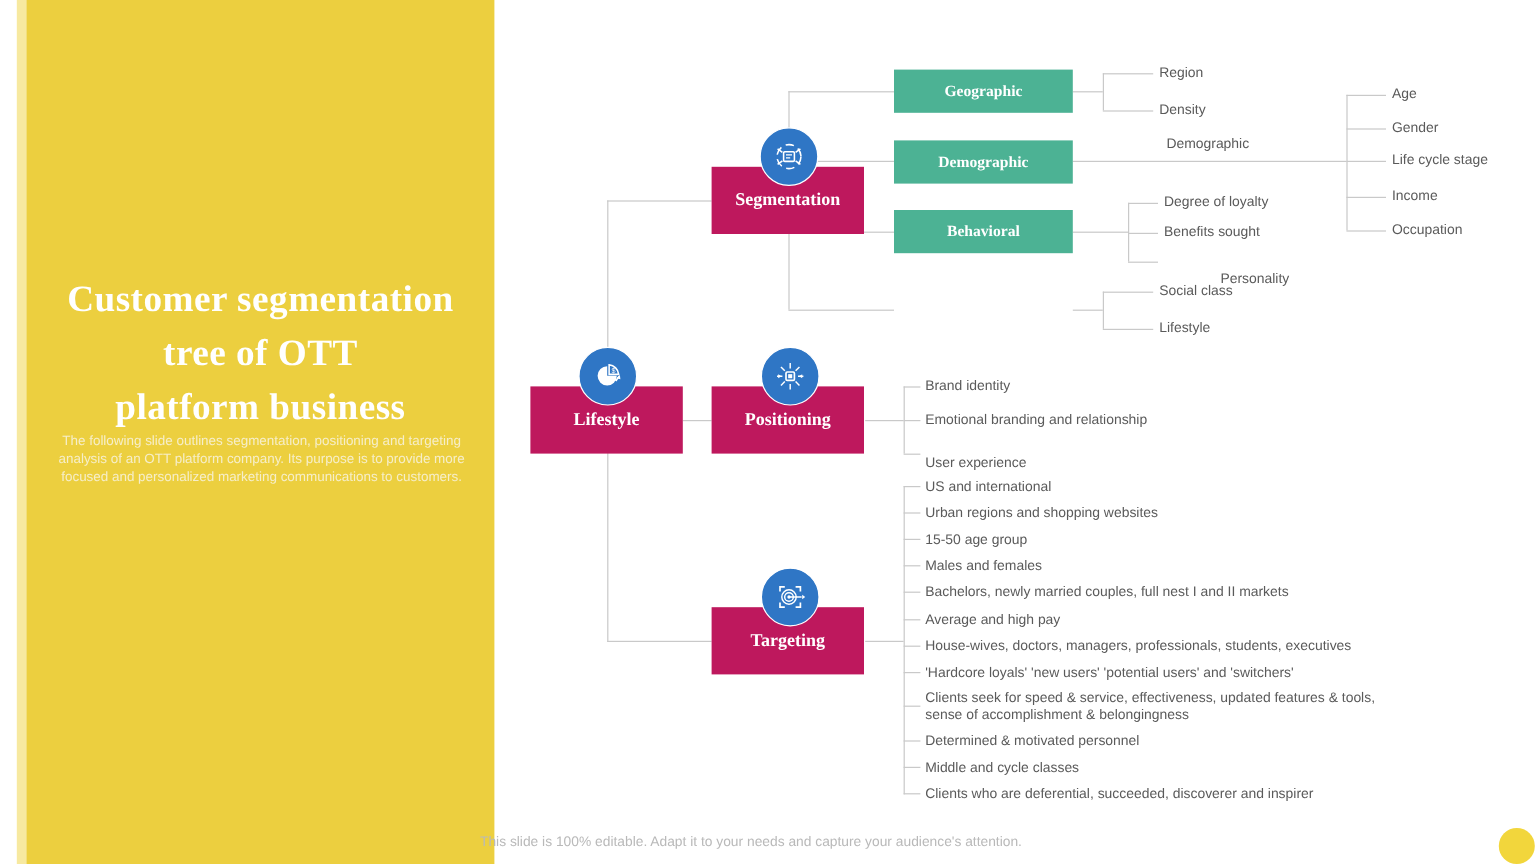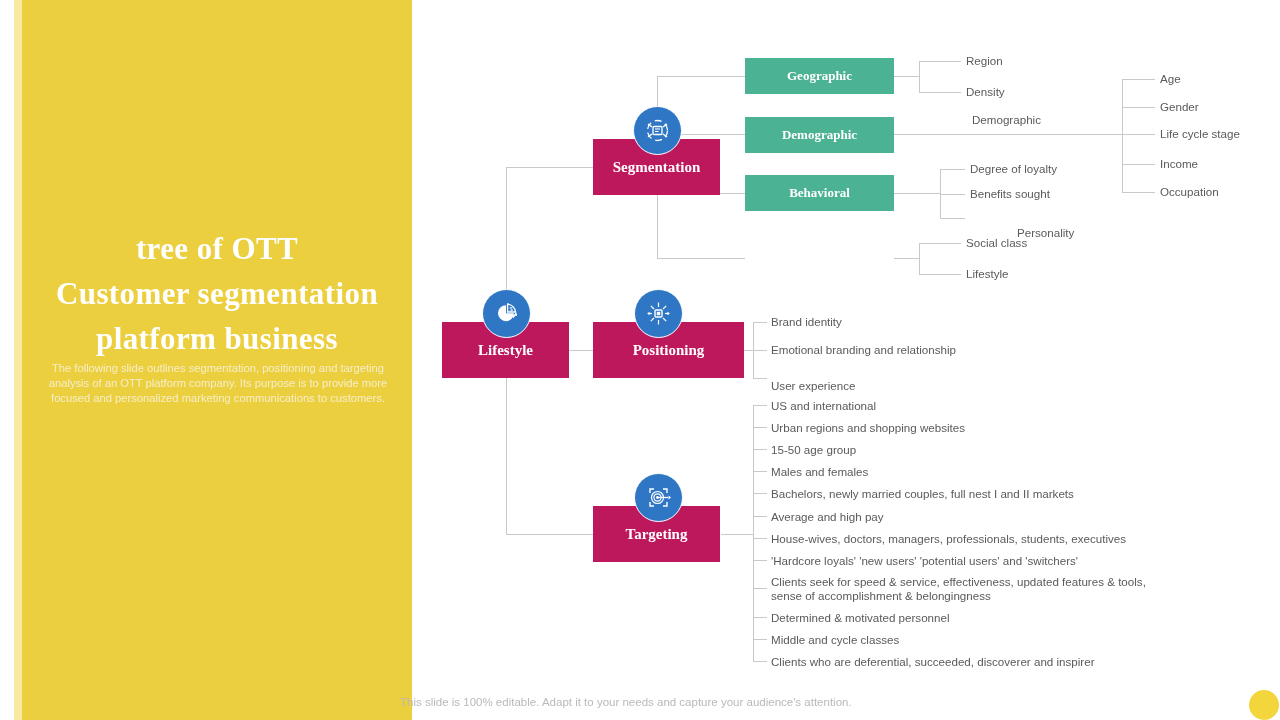--- a/index.html
+++ b/index.html
@@ -62,22 +62,22 @@
 </style>
 </head>
 <body>
 
 <div id="slide">
 
   <div class="left-strip"></div>
   <div class="left-panel"></div>
 
   <div class="slide-title">
+    <div>Customer segmentation</div>
     <div>tree of OTT</div>
-    <div>Customer segmentation</div>
     <div>platform business</div>
   </div>
   <div class="slide-sub">The following slide outlines segmentation, positioning and targeting analysis of an OTT platform company. Its purpose is to provide more focused and personalized marketing communications to customers.</div>
 
   <div class="corner-dot"></div>
   <div class="footer-note">This slide is 100% editable. Adapt it to your needs and capture your audience's attention.</div>
 
   <div class="ln v" style="left:506px;top:167px;height:368px;"></div>
   <div class="ln h" style="left:506px;top:167px;width:87px;"></div>
   <div class="ln h" style="left:506px;top:534px;width:87px;"></div>
@@ -156,21 +156,21 @@
       <rect x="9" y="9.5" width="9" height="8" rx="1" fill="none" stroke="#ffffff" stroke-width="1.3"></rect>
       <line x1="11" y1="12" x2="16" y2="12" stroke="#ffffff" stroke-width="1.1"></line>
       <line x1="11" y1="14.5" x2="14.5" y2="14.5" stroke="#ffffff" stroke-width="1.1"></line>
       <line x1="4" y1="7" x2="8" y2="10" stroke="#ffffff" stroke-width="1.3"></line>
       <line x1="23" y1="7" x2="19" y2="10" stroke="#ffffff" stroke-width="1.3"></line>
       <line x1="4" y1="20" x2="8" y2="17" stroke="#ffffff" stroke-width="1.3"></line>
       <line x1="23" y1="20" x2="19" y2="17" stroke="#ffffff" stroke-width="1.3"></line>
     </svg>
   </div>
 
-  <div class="node blue" style="left:593px;top:322px;width:151px;height:56px;font-size:15px;">
+  <div class="node blue" style="left:593px;top:322px;width:127px;height:56px;font-size:15px;">
     <span class="node-label">Positioning</span>
   </div>
   <div class="badge" style="left:634px;top:289px;width:47px;height:47px;">
     <svg width="27" height="27" viewBox="0 0 27 27">
       <rect x="10" y="10" width="7" height="7" rx="1" fill="none" stroke="#ffffff" stroke-width="1.4"></rect>
       <rect x="11.8" y="11.8" width="3.4" height="3.4" fill="#ffffff"></rect>
       <line x1="13.5" y1="2.5" x2="13.5" y2="7" stroke="#ffffff" stroke-width="1.2"></line>
       <line x1="13.5" y1="20" x2="13.5" y2="24.5" stroke="#ffffff" stroke-width="1.2"></line>
       <line x1="2.5" y1="13.5" x2="7" y2="13.5" stroke="#ffffff" stroke-width="1.2"></line>
       <line x1="20" y1="13.5" x2="24.5" y2="13.5" stroke="#ffffff" stroke-width="1.2"></line>

